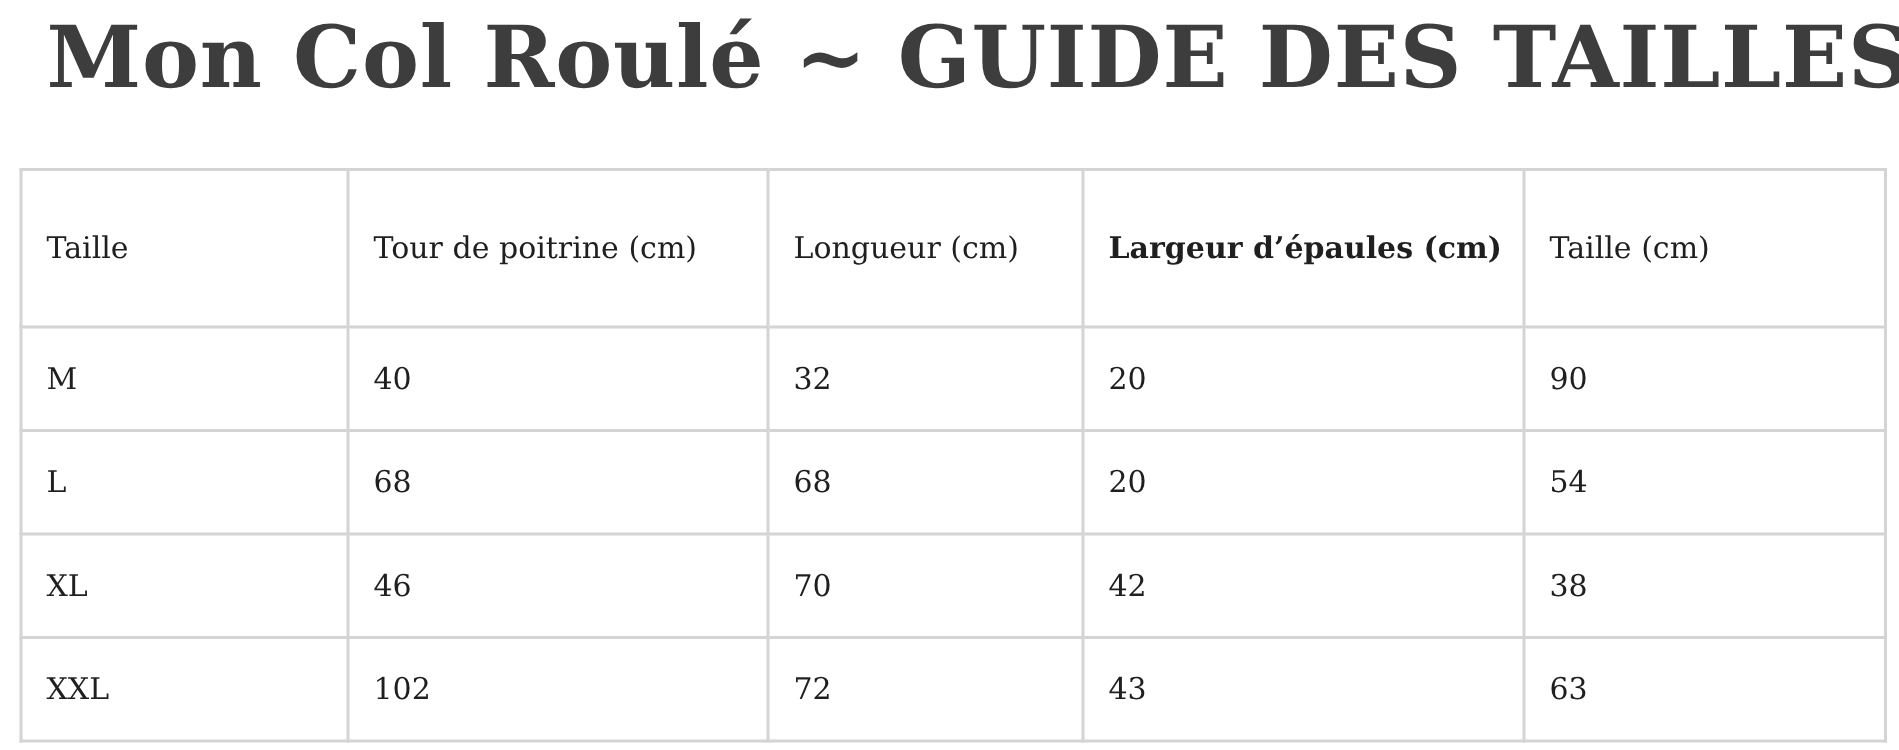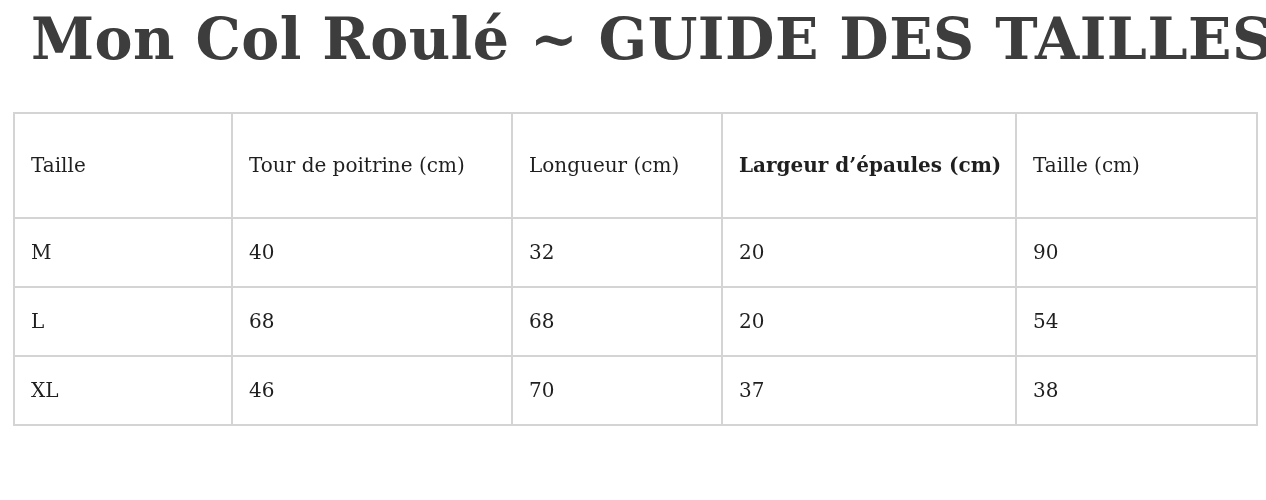--- a/index.html
+++ b/index.html
@@ -87,17 +87,24 @@
       <td>L</td>
       <td>68</td>
       <td>68</td>
       <td>20</td>
       <td>54</td>
     </tr>
     <tr>
       <td>XL</td>
       <td>46</td>
       <td>70</td>
-      <td>37</td>
+      <td>42</td>
       <td>38</td>
+    </tr>
+    <tr>
+      <td>XXL</td>
+      <td>102</td>
+      <td>72</td>
+      <td>43</td>
+      <td>63</td>
     </tr>
   </tbody>
 </table>
 
 </body></html>

